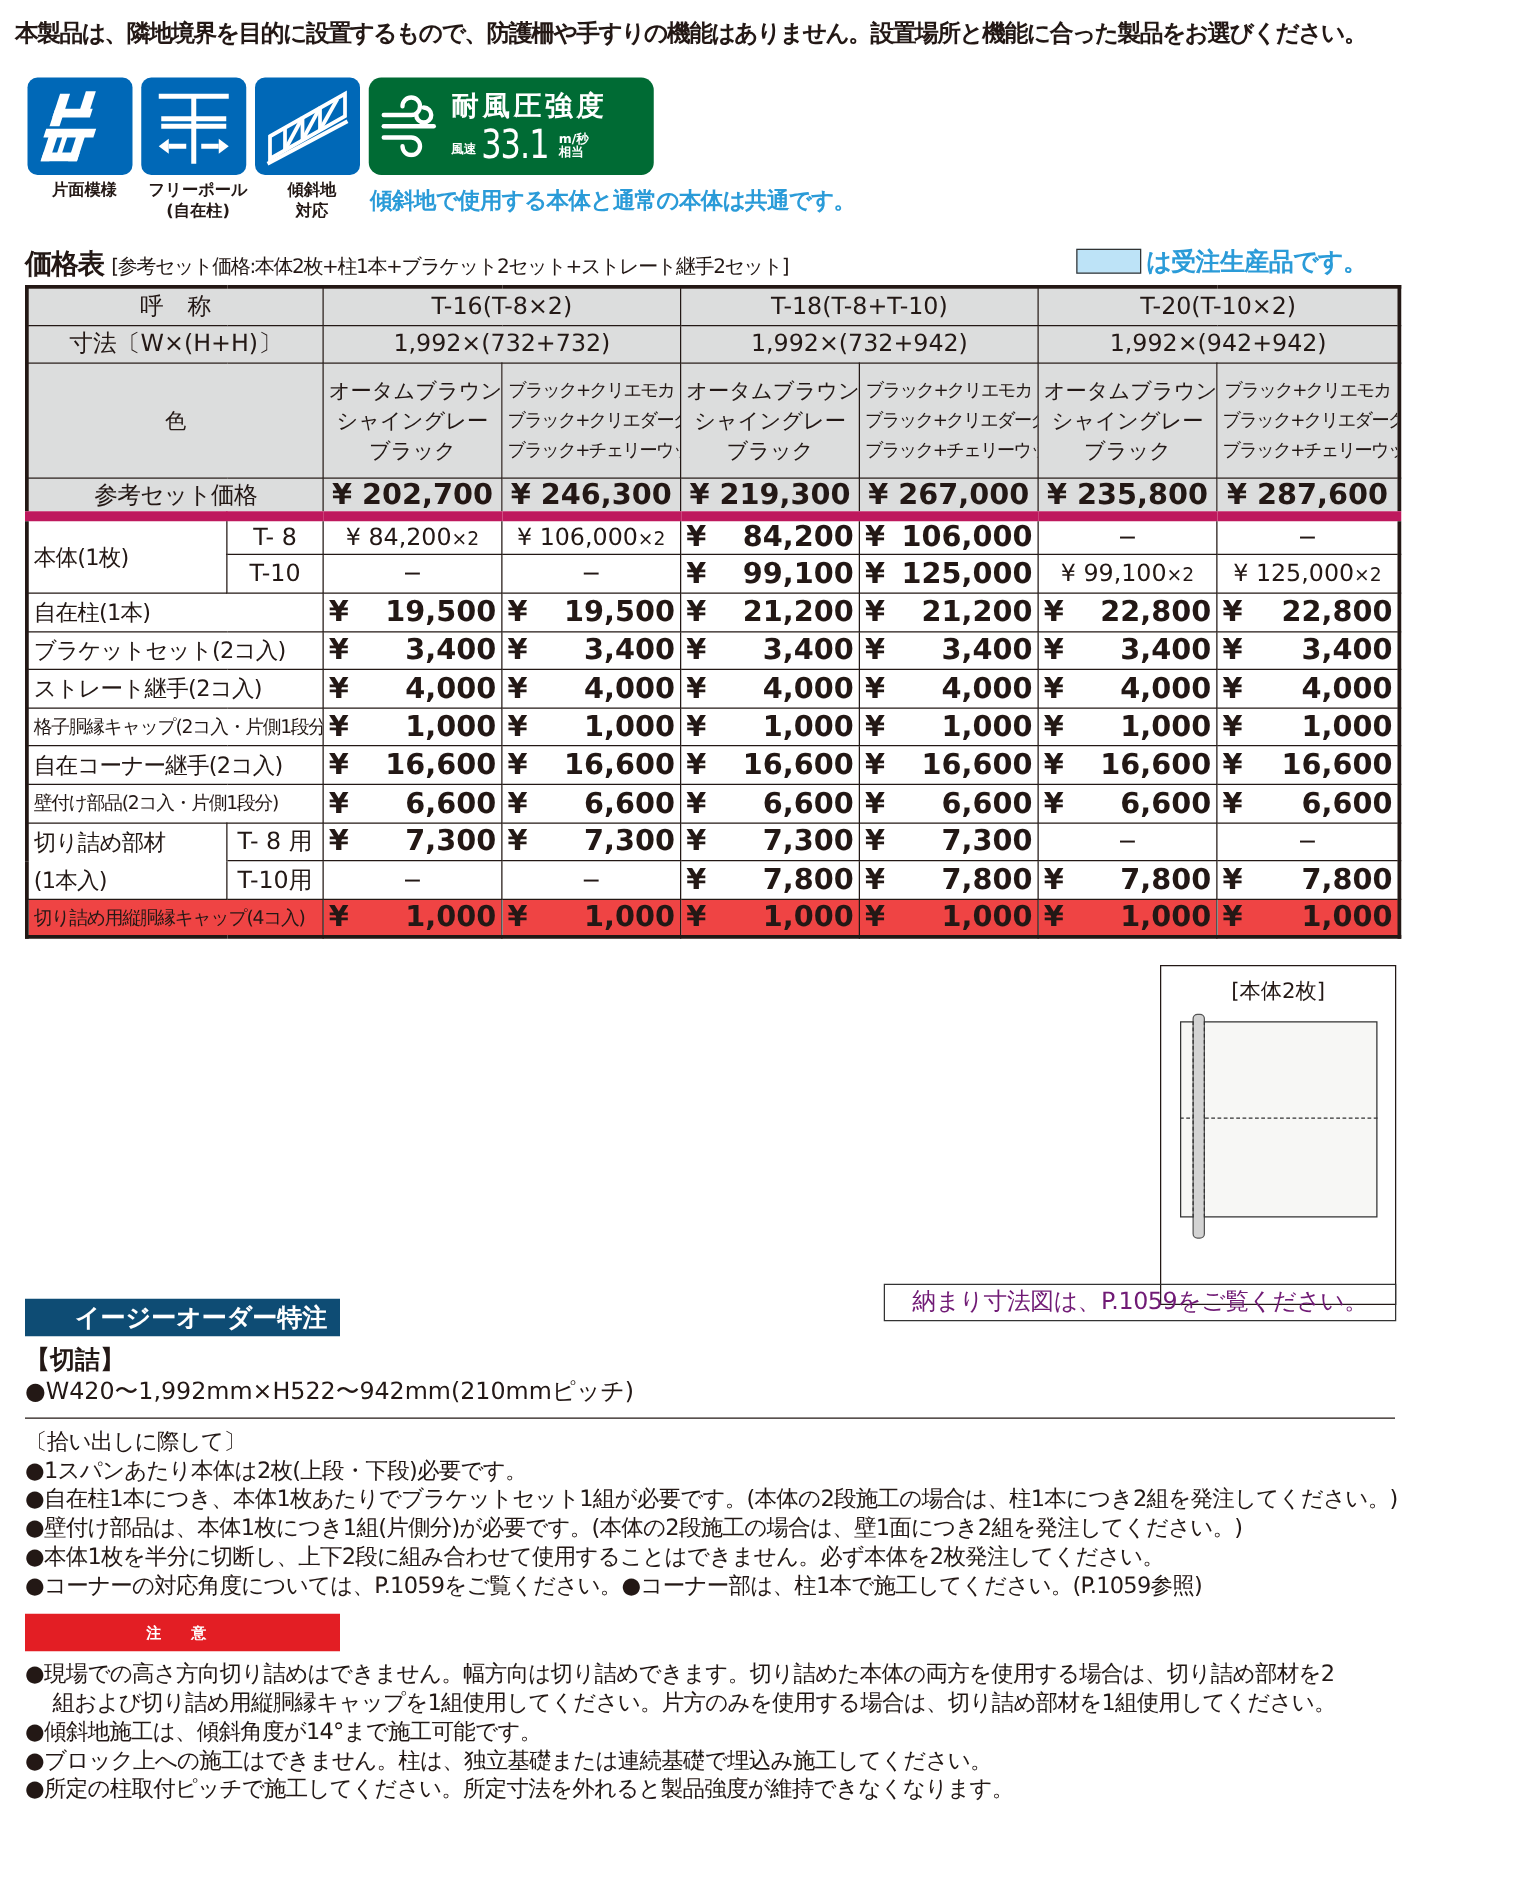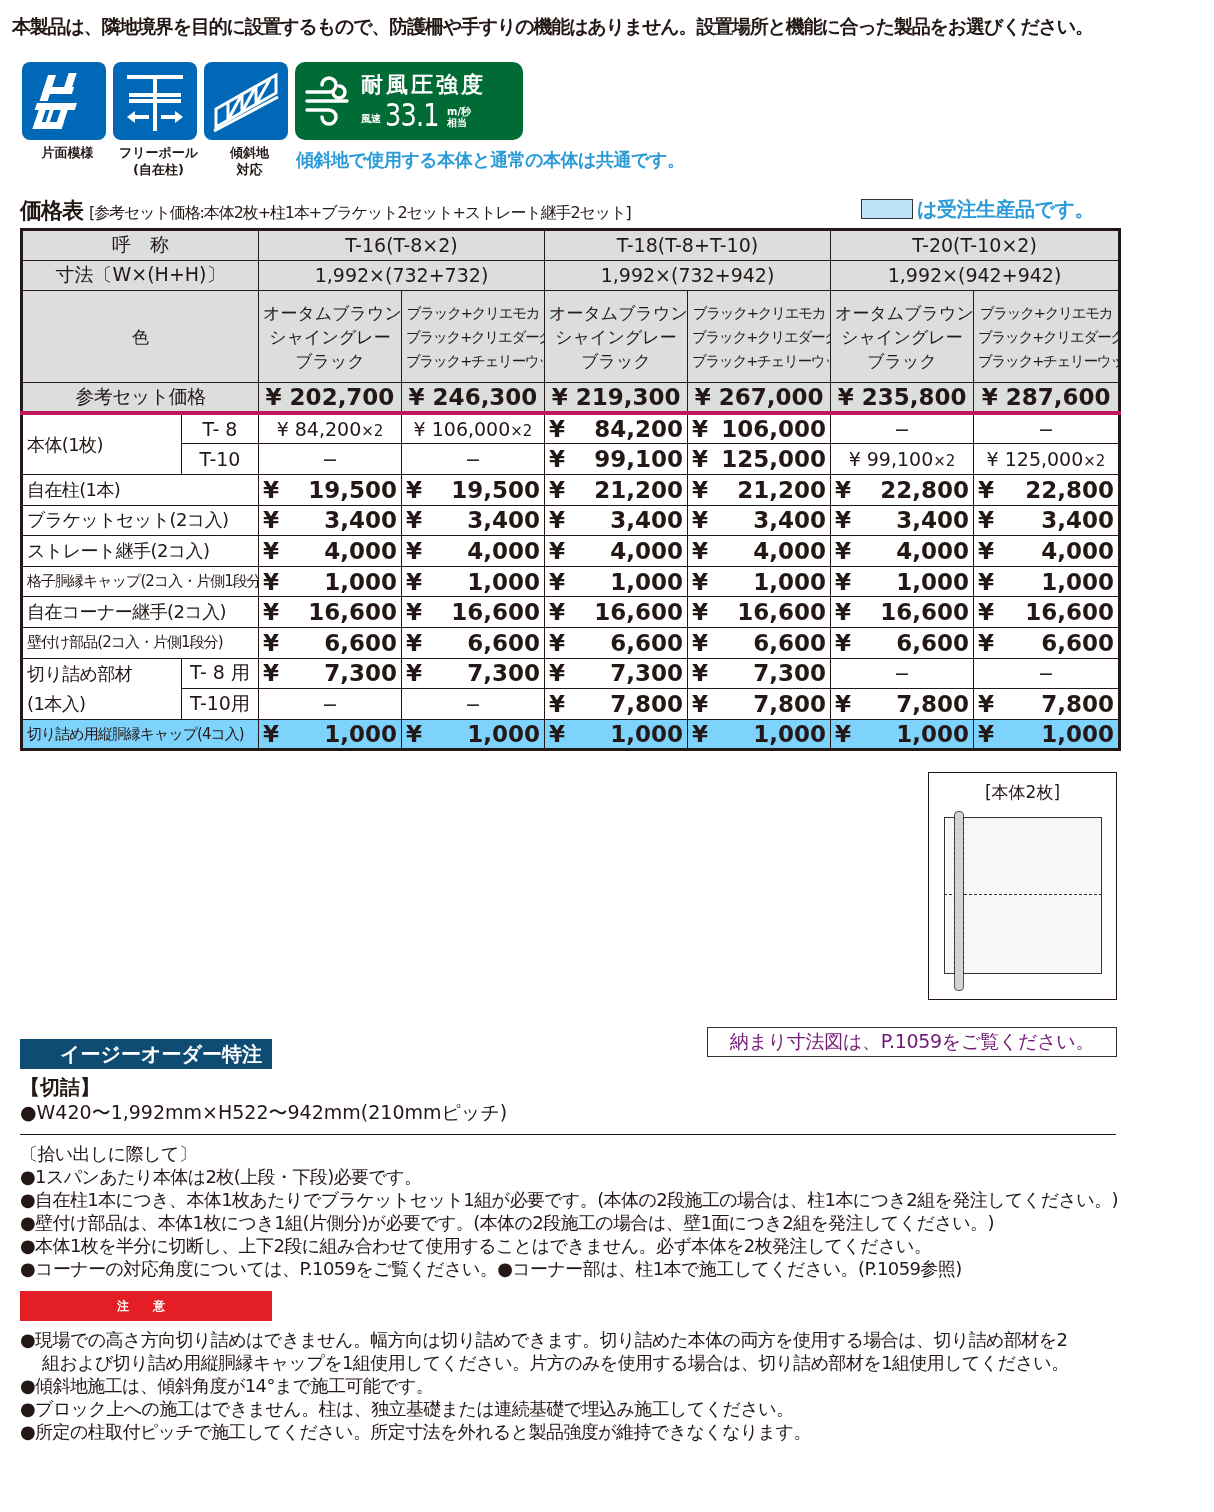--- a/index.html
+++ b/index.html
@@ -26,34 +26,34 @@
   .price-head .title { font-size: 22px; font-weight: bold; letter-spacing: -1px; }
   .price-head .sub { font-size: 16px; margin-left: 6px; letter-spacing: -1.1px; margin-bottom: 2px; }
   .legend-swatch { position: absolute; left: 861px; top: 199px; width: 52px; height: 20px; background: #bde3f7; border: 1.5px solid #333; }
   .legend-text { position: absolute; left: 917px; top: 196px; font-size: 20px; font-weight: bold; color: #2a9bd8; letter-spacing: -0.5px; white-space: nowrap; }
 
   table.price { position: absolute; left: 20px; top: 228px; width: 1098px; border-collapse: collapse; border: 3px solid #231815; table-layout: fixed; }
   table.price td { border: 1px solid #231815; height: 30.6px; font-size: 19px; padding: 0 4px; white-space: nowrap; overflow: hidden; }
   table.price tr.hd td { background: #dcdddd; text-align: center; }
   table.price tr.color-row td { height: 92px; line-height: 24px; font-size: 17px; }
   table.price tr.color-row td.c2 { font-size: 14.5px; letter-spacing: -1.3px; line-height: 24px; }
-  table.price tr.set-row td { font-weight: bold; font-size: 23px; border-bottom: 4px solid #be185d; }
+  table.price tr.set-row td { font-weight: bold; font-size: 23px; border-bottom: 8px solid #be185d; }
   table.price tr.set-row td.lbl { font-weight: normal; font-size: 19px; }
   table.price td.lbl { text-align: left; font-size: 18px; letter-spacing: -0.6px; }
   table.price td.lbl.small { font-size: 15px; letter-spacing: -1px; }
   table.price td.sub { text-align: center; }
   td.pr { font-weight: bold; font-size: 23px !important; }
   td.pr .yen { float: left; }
   td.pr .num { float: right; }
   td.pr.mul { font-weight: normal; font-size: 19px !important; text-align: center; }
   td.pr.mul .x { font-size: 15px; }
   td.dash { text-align: center; }
-  tr.made-to-order td { background: #7dd3fc; }
-
-  .diagram { position: absolute; left: 928px; top: 772px; width: 189px; height: 228px; border: 1.5px solid #231815; }
+  tr.made-to-order td { background: #ef4444; }
+
+  .diagram { position: absolute; left: 928px; top: 772px; width: 189px; height: 272px; border: 1.5px solid #231815; }
   .diagram .cap { position: absolute; left: 0; right: 0; top: 8px; text-align: center; font-size: 17px; }
   .panel { position: absolute; left: 15px; top: 44px; width: 158px; height: 157px; border: 1.5px solid #333; background: #f7f7f5; }
   .hline { position: absolute; left: 15px; top: 121px; width: 158px; border-top: 1.5px dashed #333; }
   .post { position: absolute; left: 25px; top: 38px; width: 10px; height: 180px; background: #d3d3d3; border: 1.5px solid #555; border-radius: 4px; }
   .post-d1, .post-d2 { position: absolute; top: 44px; height: 157px; border-left: 1.5px dashed #333; }
   .post-d1 { left: 25px; } .post-d2 { left: 34px; }
 
   .ref-box { position: absolute; left: 707px; top: 1027px; width: 410px; height: 30px; border: 1.5px solid #333; color: #701a75; font-size: 19px; text-align: center; line-height: 27px; white-space: nowrap; letter-spacing: -0.3px; }
 
   .band { position: absolute; left: 20px; height: 30px; width: 252px; color: #fff; font-size: 20px; font-weight: bold; line-height: 30px; }

